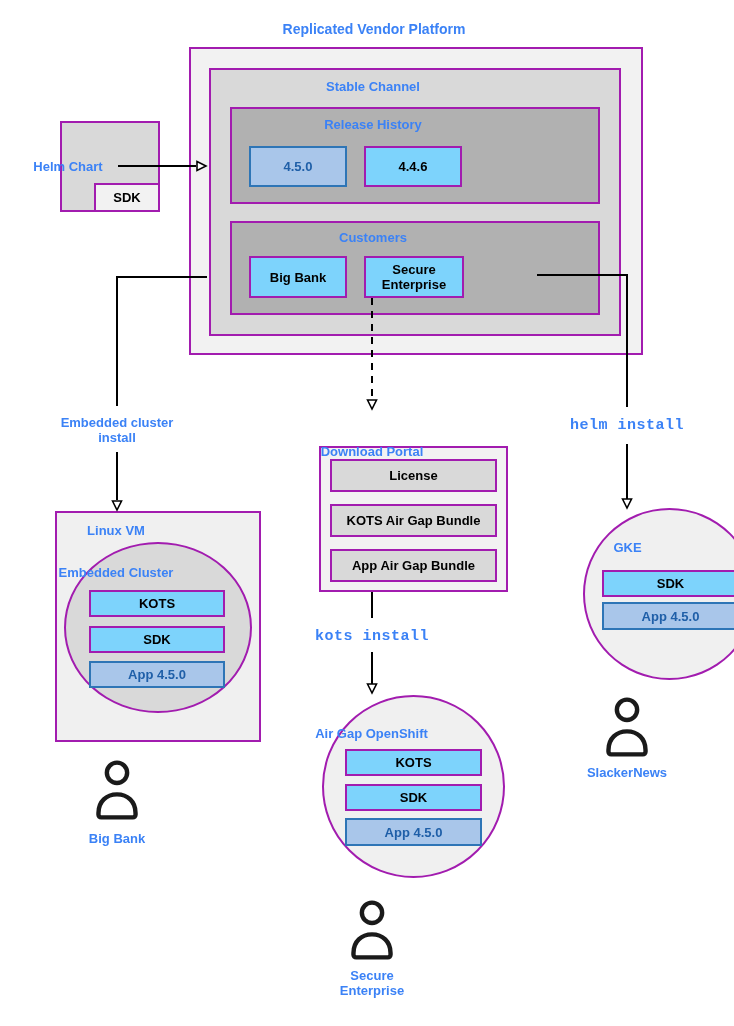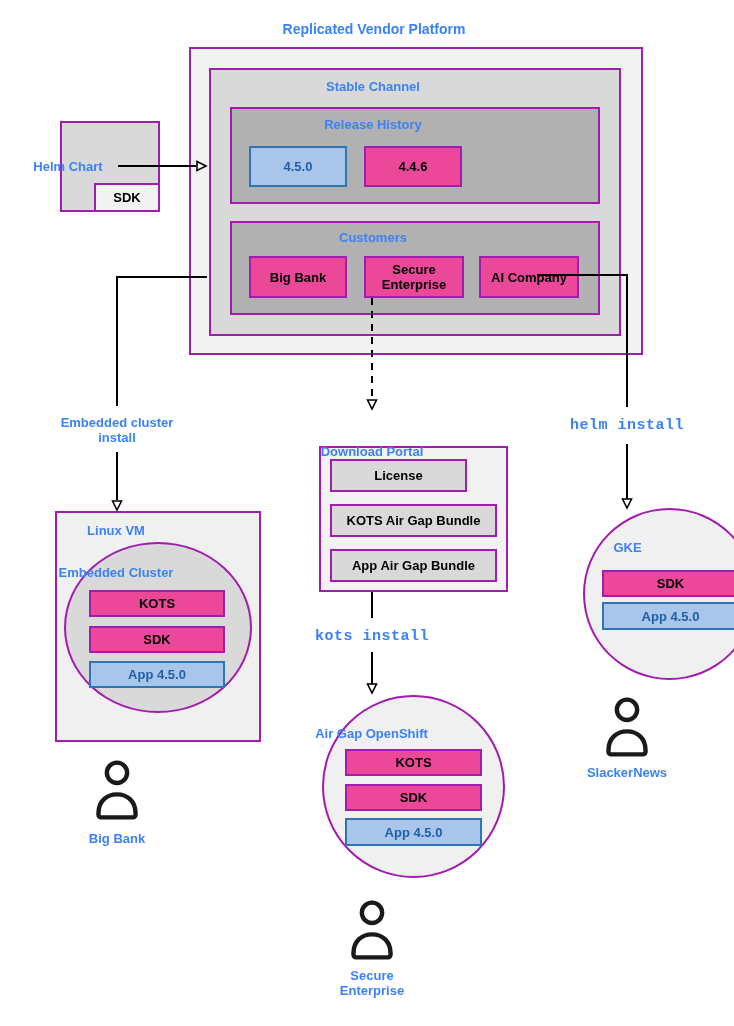--- a/index.html
+++ b/index.html
@@ -12,21 +12,21 @@
   #stage{position:relative;width:734px;height:1026px;background:#fff;overflow:hidden;}
   .abs{position:absolute;box-sizing:border-box;}
   .box{position:absolute;box-sizing:border-box;border:2px solid #a21caf;margin-left:42px;}
   .flexc{display:flex;align-items:center;justify-content:center;text-align:center;}
   .lbl{font-weight:bold;font-size:13px;color:#000;line-height:15px;}
   .titlelbl{position:absolute;box-sizing:border-box;font-weight:bold;font-size:13px;color:#3b82f6;text-align:center;line-height:15px;z-index:3;}
   .fill-light{background:var(--gray-light);}
   .fill-mid{background:var(--gray-mid);}
   .fill-dark{background:var(--gray-dark);}
   .fill-node{background:var(--node-fill);}
-  .fill-white{background:#ec4899;}
+  .fill-white{background:#7dd3fc;}
   .blue{background:var(--highlight-fill);border-color:var(--highlight-border);color:var(--highlight-text);}
   .mono{font-family:"Liberation Mono",monospace;font-weight:bold;font-size:15px;letter-spacing:.5px;}
   svg.overlay{position:absolute;left:0;top:0;z-index:10;pointer-events:none;}
   .ln{stroke:var(--line);stroke-width:2;fill:none;}
   .lndash{stroke:var(--line);stroke-width:2;fill:none;stroke-dasharray:7 6;}
   .ah{stroke:var(--line);stroke-width:1.6;fill:#fff;}
   .person{stroke:#1a1a1a;stroke-width:5;fill:none;}
 </style>
 </head>
 <body>
@@ -44,33 +44,32 @@
   <div class="titlelbl" style="left:188px;top:117px;width:370px;">Release History</div>
 
   <div class="box blue flexc lbl" style="left:207px;top:146px;width:98px;height:41px;z-index:4;color:var(--highlight-text);">4.5.0</div>
   <div class="box fill-white flexc lbl" style="left:322px;top:146px;width:98px;height:41px;z-index:4;">4.4.6</div>
 
   <div class="box fill-dark" style="left:188px;top:221px;width:370px;height:94px;"></div>
   <div class="titlelbl" style="left:188px;top:230px;width:370px;">Customers</div>
 
   <div class="box fill-white flexc lbl" style="left:207px;top:256px;width:98px;height:42px;z-index:4;">Big Bank</div>
   <div class="box fill-white flexc lbl" style="left:322px;top:256px;width:100px;height:42px;z-index:4;padding:0 8px;">Secure Enterprise</div>
-  <div class="box fill-white flexc lbl" style="left:437px;top:256px;width:100px;height:42px;z-index:4;">AI Company</div>
 
   <div class="box fill-mid" style="left:18px;top:121px;width:100px;height:91px;"></div>
   <div class="titlelbl" style="left:18px;top:159px;width:100px;">Helm Chart</div>
   <div class="box fill-light flexc lbl" style="left:52px;top:183px;width:66px;height:29px;z-index:4;">SDK</div>
 
   <div class="titlelbl" style="left:57px;top:415px;width:120px;">Embedded cluster install</div>
   <div class="titlelbl mono" style="left:547px;top:418px;width:160px;">helm install</div>
   <div class="titlelbl mono" style="left:292px;top:629px;width:160px;">kots install</div>
 
   <div class="titlelbl" style="left:292px;top:444px;width:160px;">Download Portal</div>
   <div class="box fill-light" style="left:277px;top:446px;width:189px;height:146px;"></div>
-  <div class="box fill-mid flexc lbl" style="left:288px;top:459px;width:137px;height:33px;z-index:4;">License</div>
+  <div class="box fill-mid flexc lbl" style="left:288px;top:459px;width:167px;height:33px;z-index:4;">License</div>
   <div class="box fill-mid flexc lbl" style="left:288px;top:549px;width:167px;height:33px;z-index:4;">App Air Gap Bundle</div>
   <div class="box fill-mid flexc lbl" style="left:288px;top:504px;width:167px;height:33px;z-index:4;">KOTS Air Gap Bundle</div>
 
   <div class="box fill-node" style="left:13px;top:511px;width:206px;height:231px;"></div>
   <div class="titlelbl" style="left:13px;top:523px;width:206px;">Linux VM</div>
   <div class="box fill-mid" style="left:22px;top:542px;width:188px;height:171px;border-radius:50%;"></div>
   <div class="titlelbl" style="left:22px;top:565px;width:188px;">Embedded Cluster</div>
   <div class="box fill-white flexc lbl" style="left:47px;top:590px;width:136px;height:27px;z-index:4;">KOTS</div>
   <div class="box fill-white flexc lbl" style="left:47px;top:626px;width:136px;height:27px;z-index:4;">SDK</div>
   <div class="box blue flexc lbl" style="left:47px;top:661px;width:136px;height:27px;z-index:4;color:var(--highlight-text);">App 4.5.0</div>

